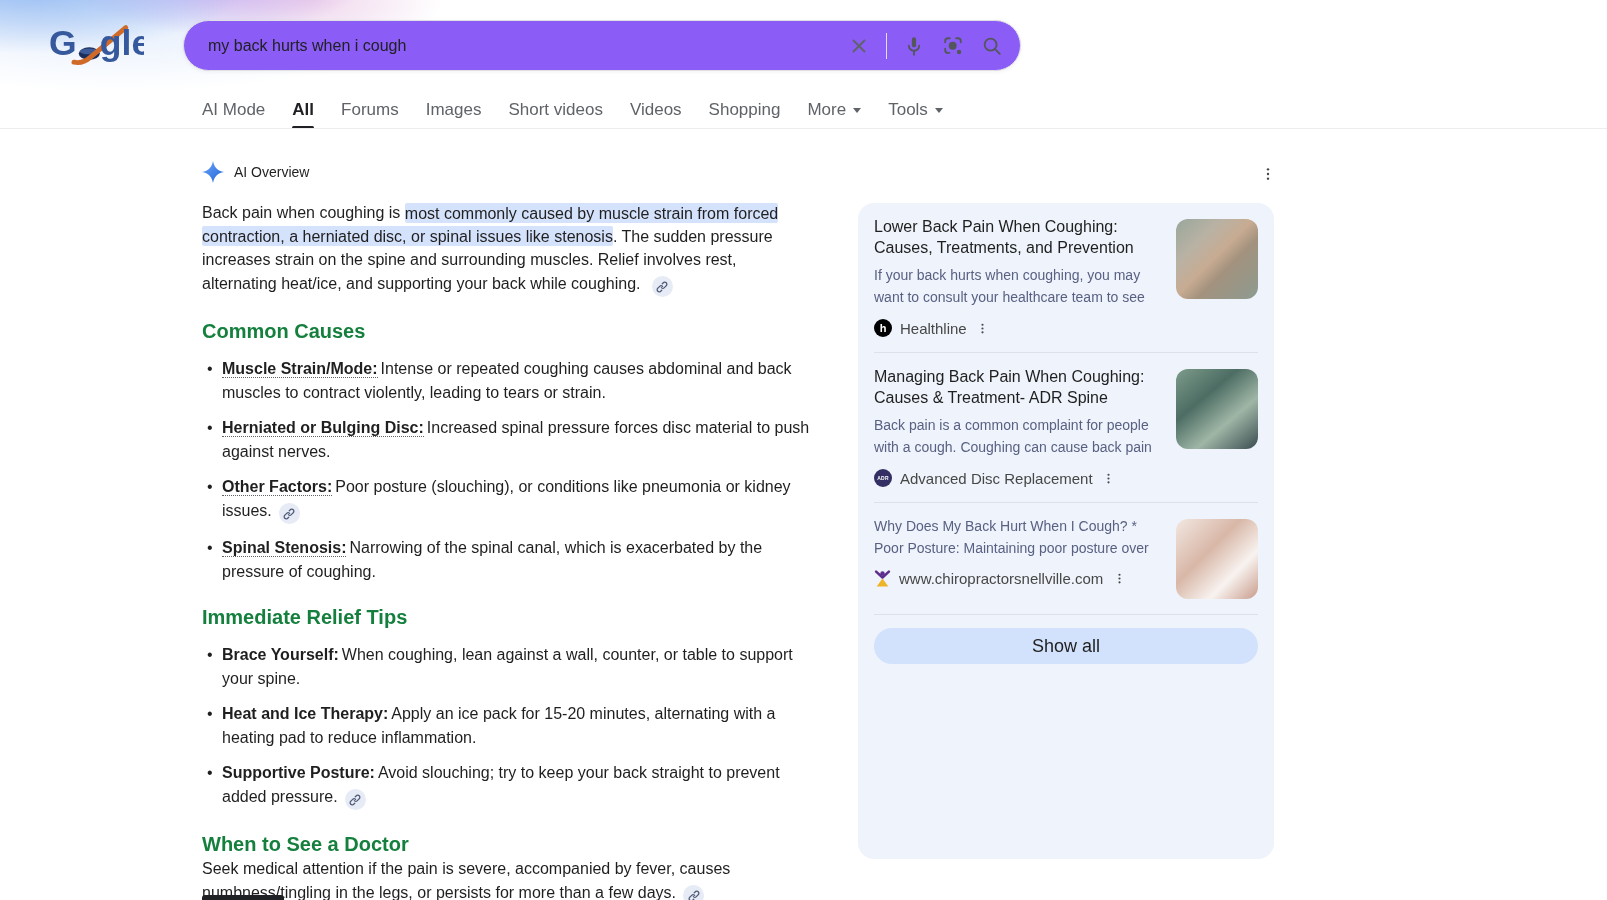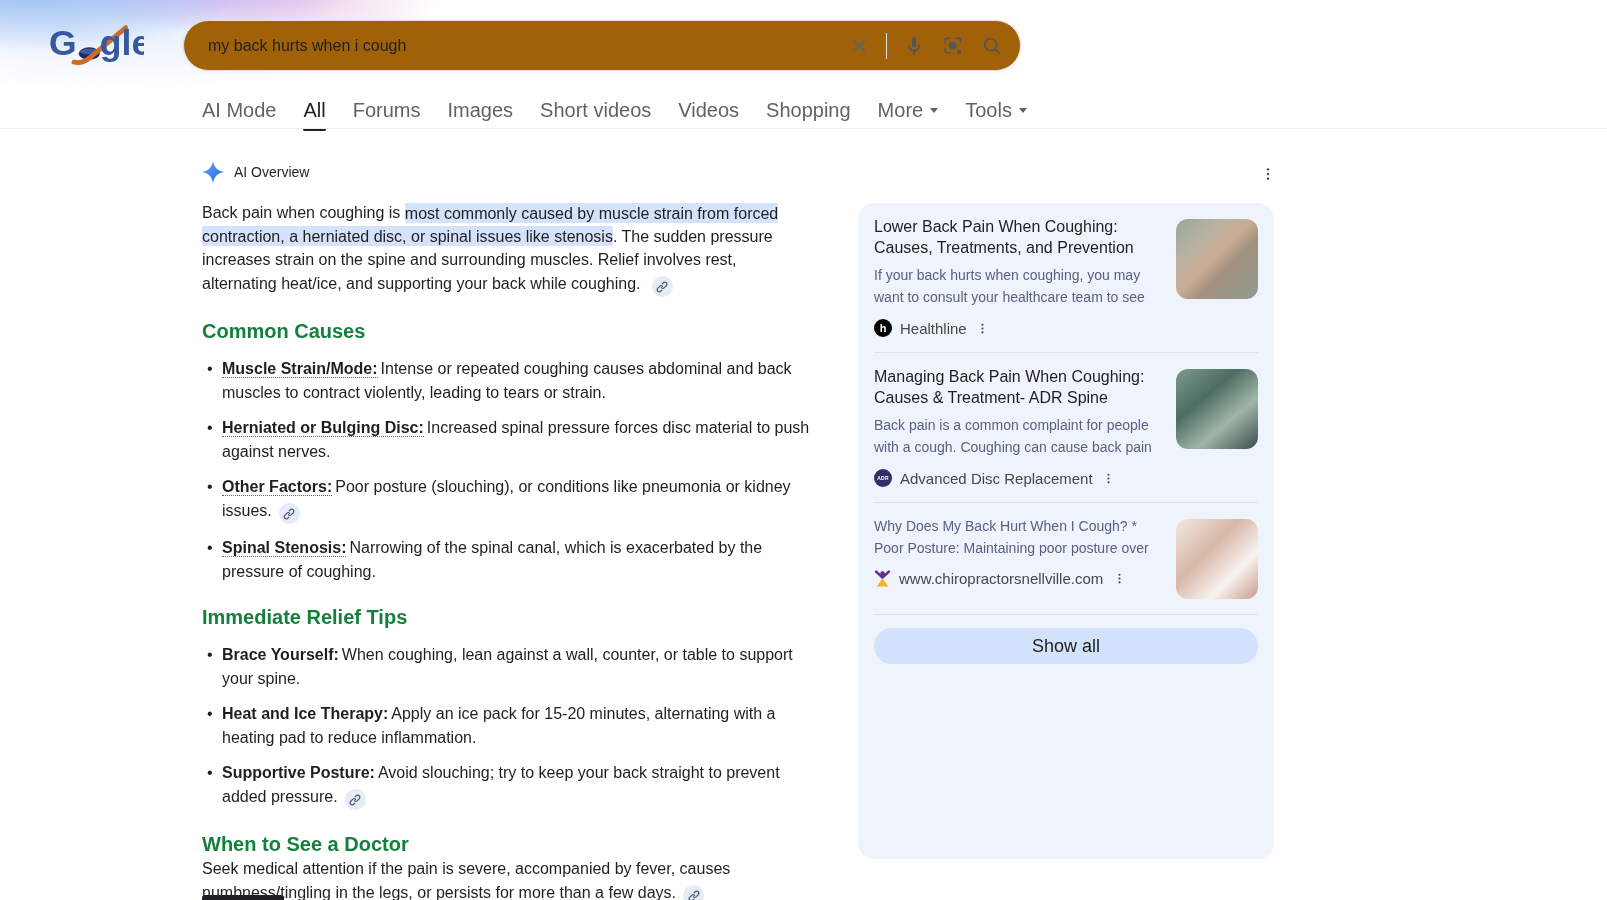--- a/index.html
+++ b/index.html
@@ -14,32 +14,32 @@
       radial-gradient(ellipse 190px 70px at 310px 0px,   rgba(240,175,215,.45), rgba(240,175,215,0) 70%),
       radial-gradient(ellipse 420px 110px at 120px 10px, rgba(170,200,245,.35), rgba(170,200,245,0) 75%);
   }
 
   
   .logo{ position:absolute; left:48px; top:18px; width:96px; height:50px; cursor:pointer; }
 
   
   .search-bar{
     position:absolute; left:183px; top:20px; width:838px; height:51px;
-    background:#a16207; border:1px solid #dfe1e5; border-radius:26px;
+    background:#8b5cf6; border:1px solid #dfe1e5; border-radius:26px;
     display:flex; align-items:center; padding:0 16px 0 24px;
     box-shadow:0 1px 4px rgba(32,33,36,.06);
   }
   .search-query{ flex:1; font-size:16px; color:#202124; white-space:nowrap; overflow:hidden; }
   .sb-btn{ width:24px; height:24px; display:flex; align-items:center; justify-content:center; margin-left:15px; cursor:pointer; flex:none; }
   .sb-divider{ width:1px; height:26px; background:#dfe1e5; margin-left:15px; flex:none; }
 
   
-  .tabs{ position:absolute; left:202px; top:95px; display:flex; gap:27px; align-items:center; font-size:20px; color:#5f6368; height:30px; }
+  .tabs{ position:absolute; left:202px; top:95px; display:flex; gap:27px; align-items:center; font-size:17px; color:#5f6368; height:30px; }
   .tab{ cursor:pointer; position:relative; display:flex; align-items:center; white-space:nowrap; }
-  .tab.active{ color:#202124; font-weight:400;text-align:center; }
+  .tab.active{ color:#202124; font-weight:700;text-align:center; }
   .tab.active::after{ content:""; position:absolute; left:0; right:0; bottom:-9px; height:3px; background:#202124; border-radius:2px; }
   .caret{ width:0; height:0; border-left:4px solid transparent; border-right:4px solid transparent; border-top:5px solid #5f6368; display:inline-block; margin-left:7px; }
   .tabs-rule{ position:absolute; left:0; top:128px; width:1607px; height:1px; background:#ebedef; }
 
   
   .aio{ position:absolute; left:202px; top:160px; width:612px; }
   .aio-head{ display:flex; align-items:center; gap:10px; height:24px; margin-bottom:17px; }
   .aio-title{ font-size:14px; font-weight:500; color:#1f1f1f; }
   .kebab-top{ position:absolute; left:1256px; top:162px; width:24px; height:24px; display:flex; align-items:center; justify-content:center; cursor:pointer; }
 

